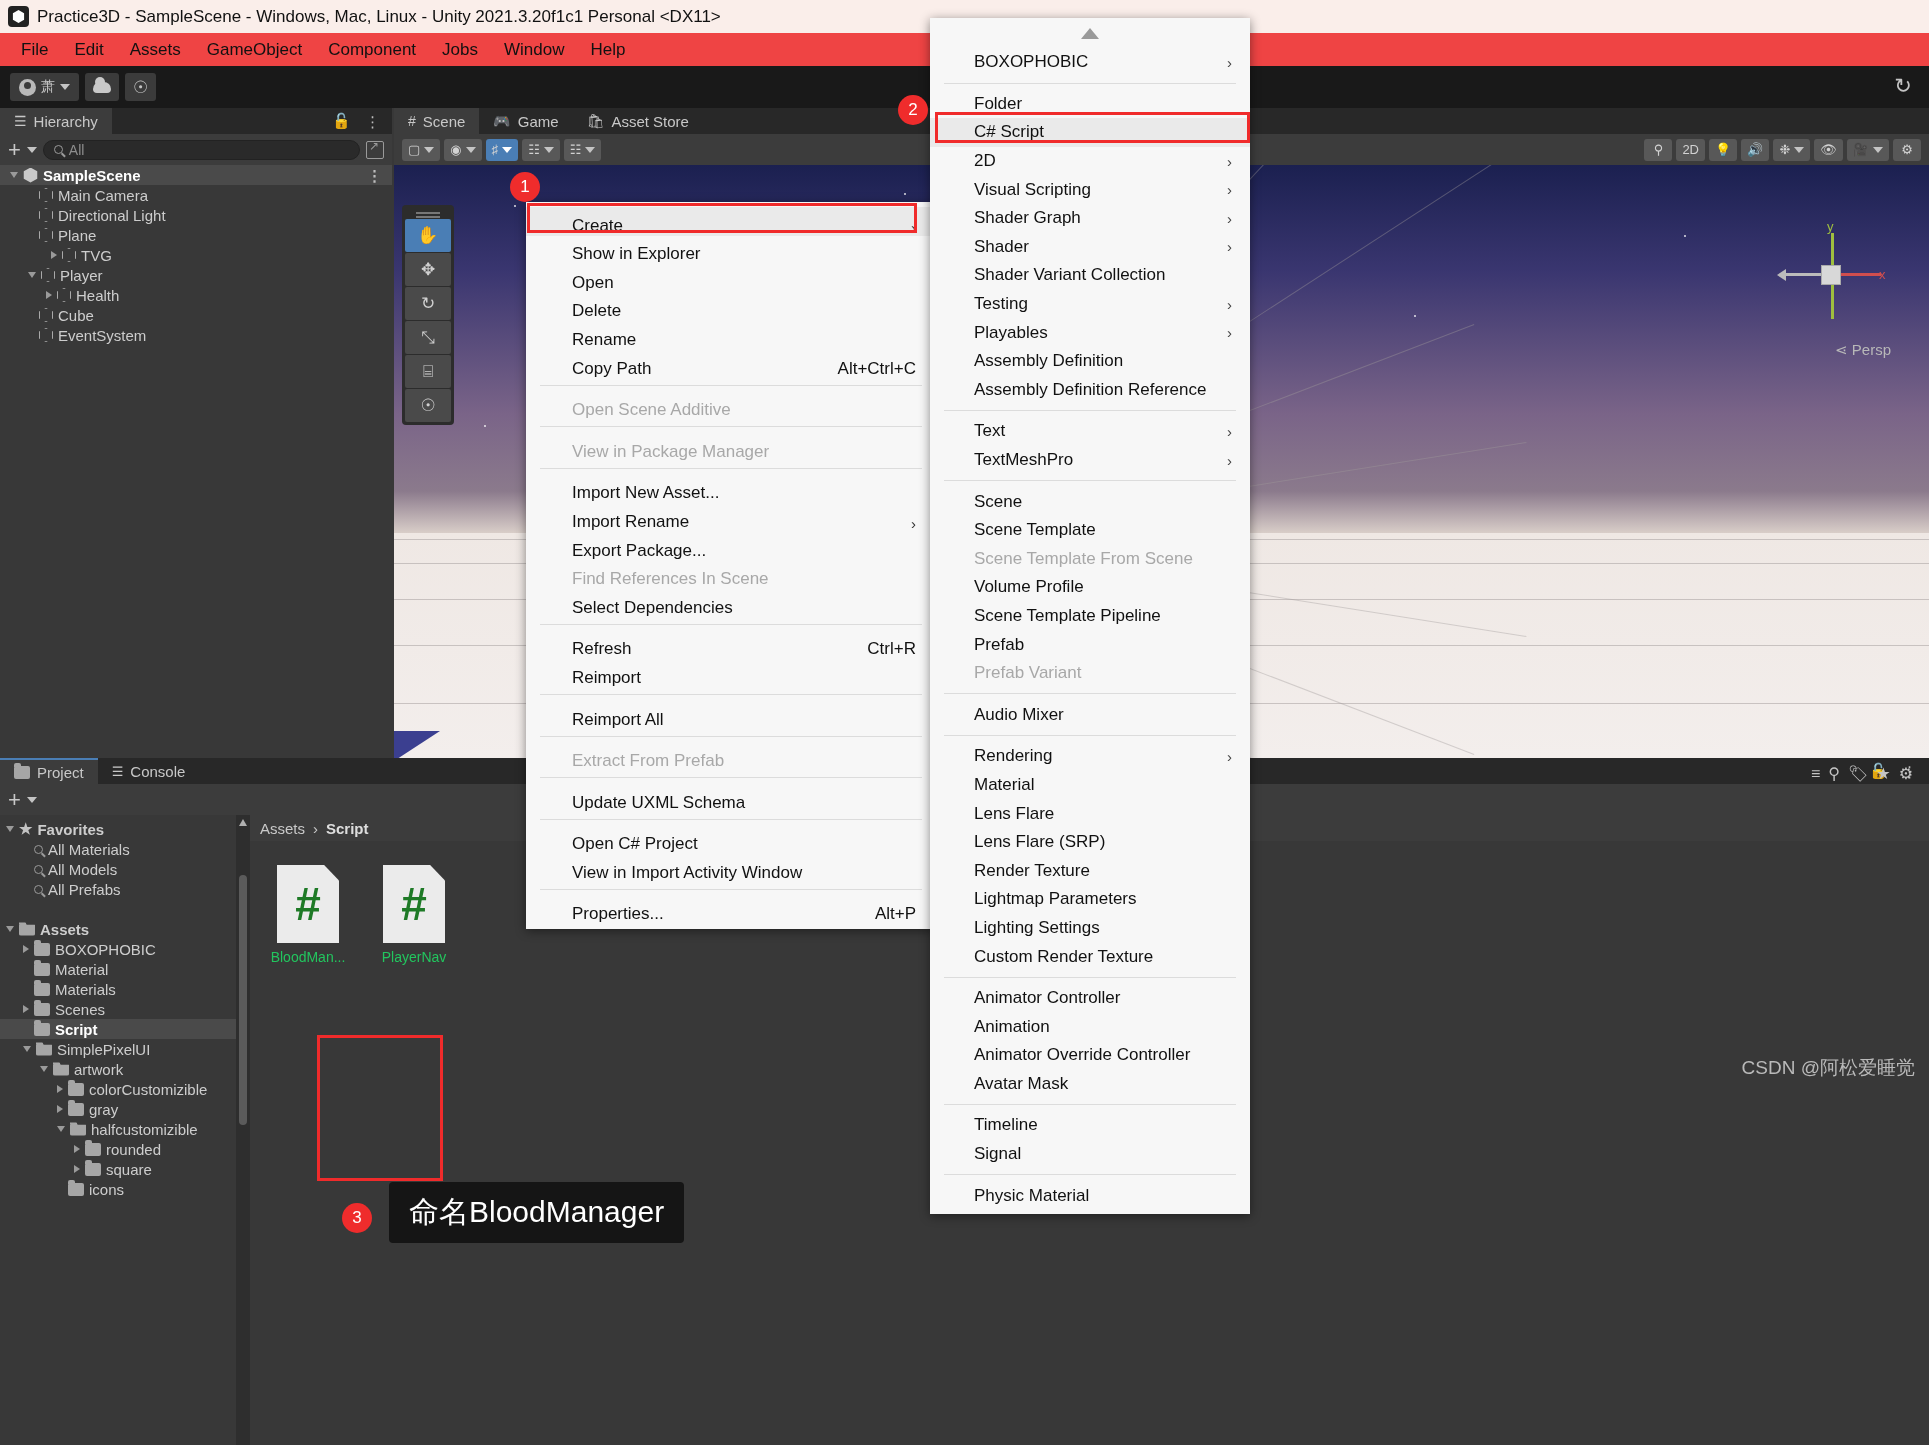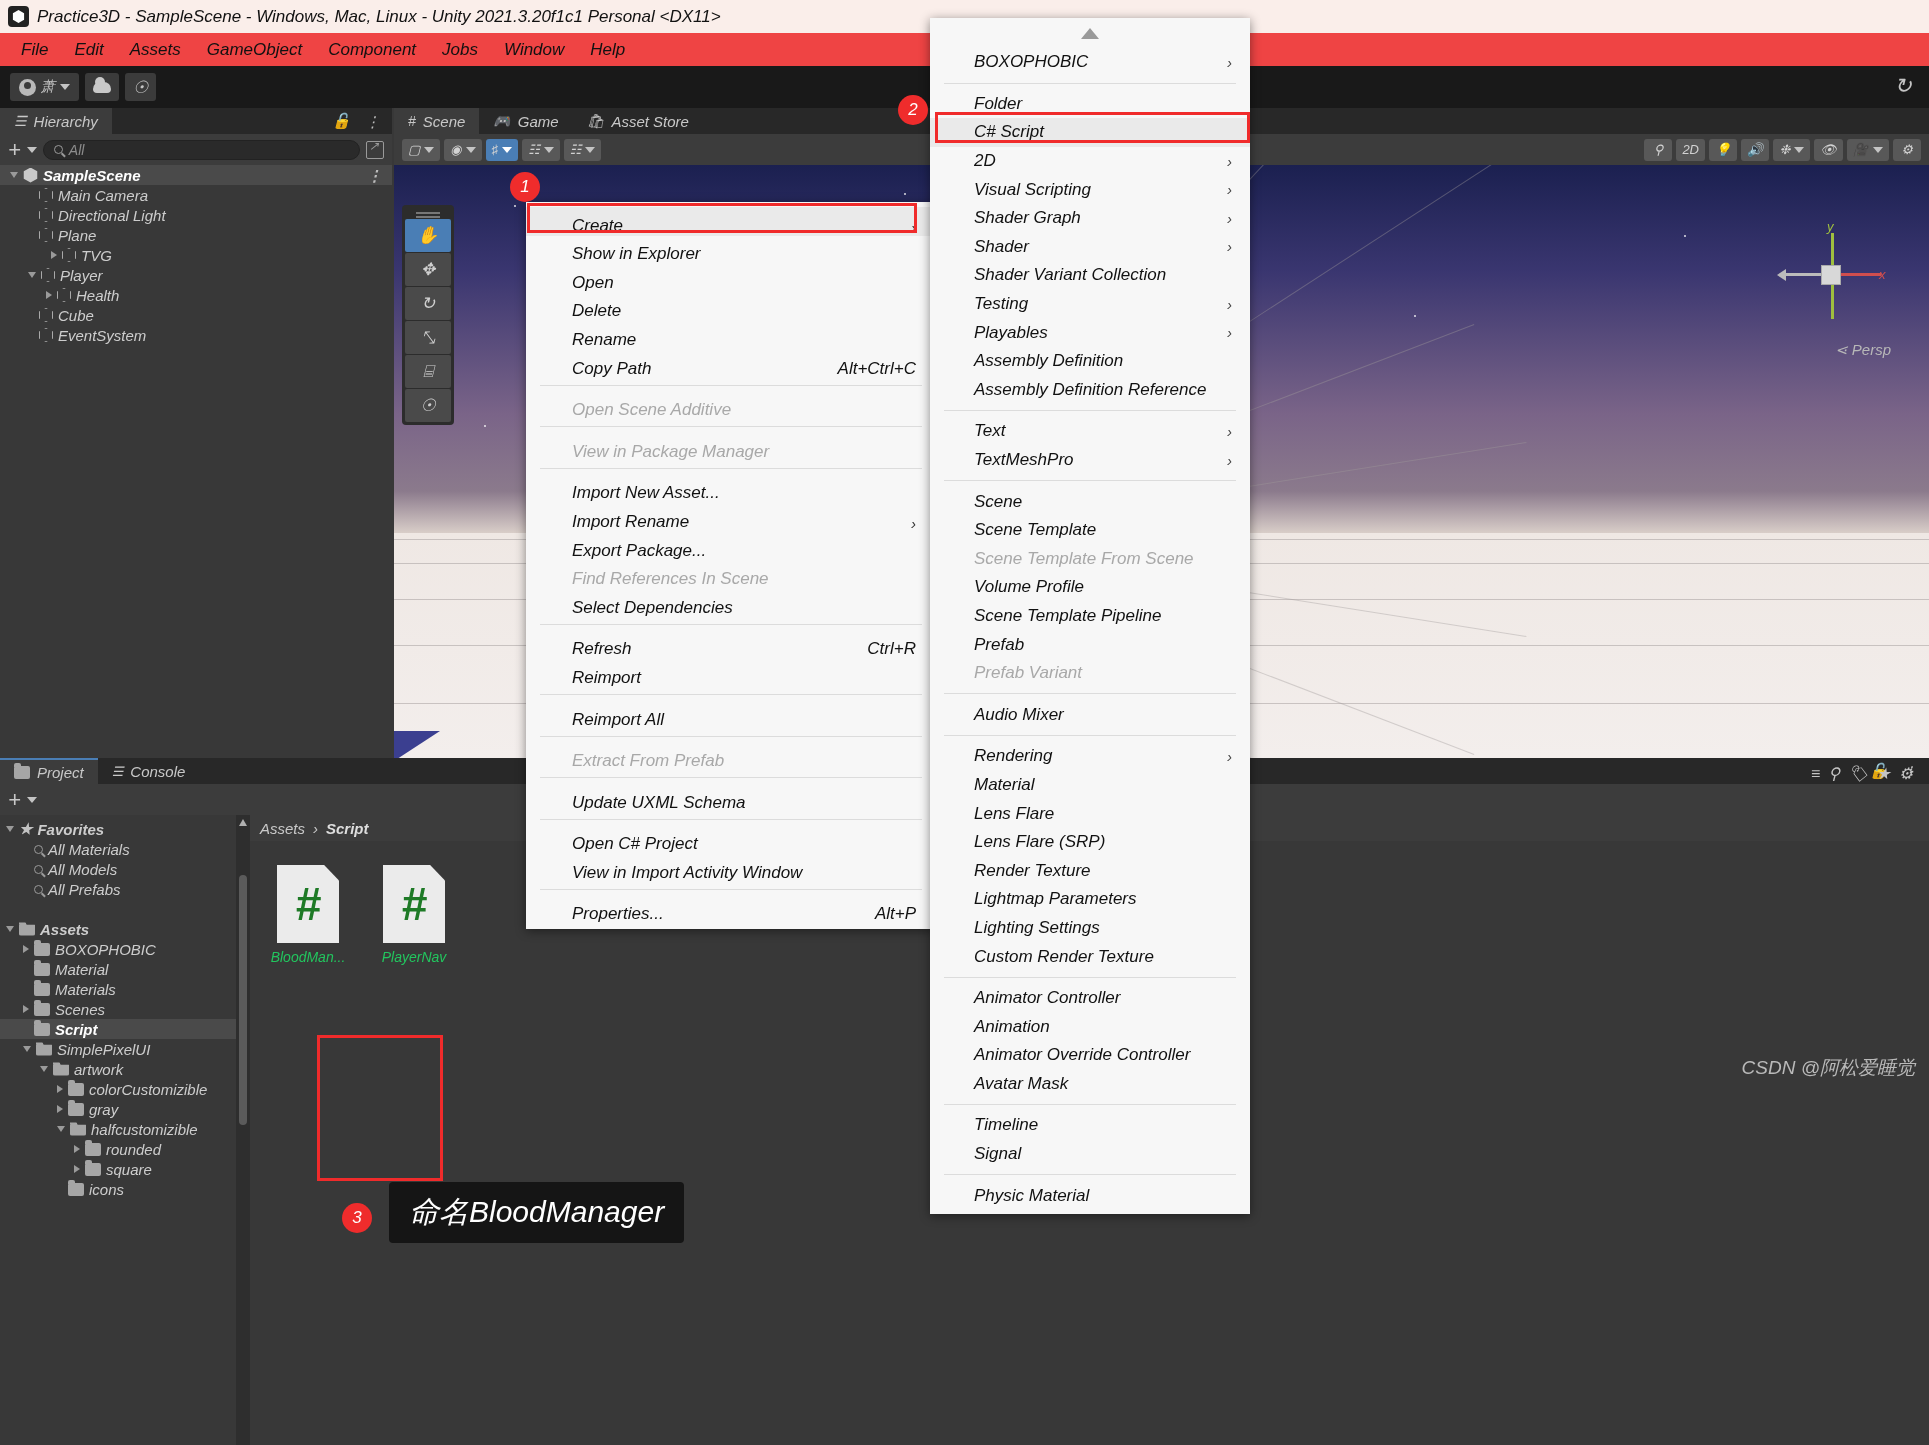--- a/index.html
+++ b/index.html
@@ -4,21 +4,21 @@
 <style>
   * { box-sizing: border-box; }
   html, body {
     margin: 0; padding: 0;
     width: 1929px; height: 1445px;
     overflow: hidden;
     background: #383838;
     font-family: "Liberation Sans", sans-serif;
     -webkit-font-smoothing: antialiased;
   }
-  #root { position: relative; width: 1929px; height: 1091px; font-style: italic; }
+  #root { position: relative; width: 1929px; height: 1091px; }
 
   
   .titlebar {
     position: absolute; left: 0; top: 0; width: 1929px; height: 33px;
     background: #faeeea; color: #111; font-size: 17px;
     display: flex; align-items: center; padding-left: 8px; gap: 8px;
   }
   .unity-logo {
     width: 21px; height: 21px; border-radius: 4px;
     background: #222; position: relative; flex: 0 0 auto;

